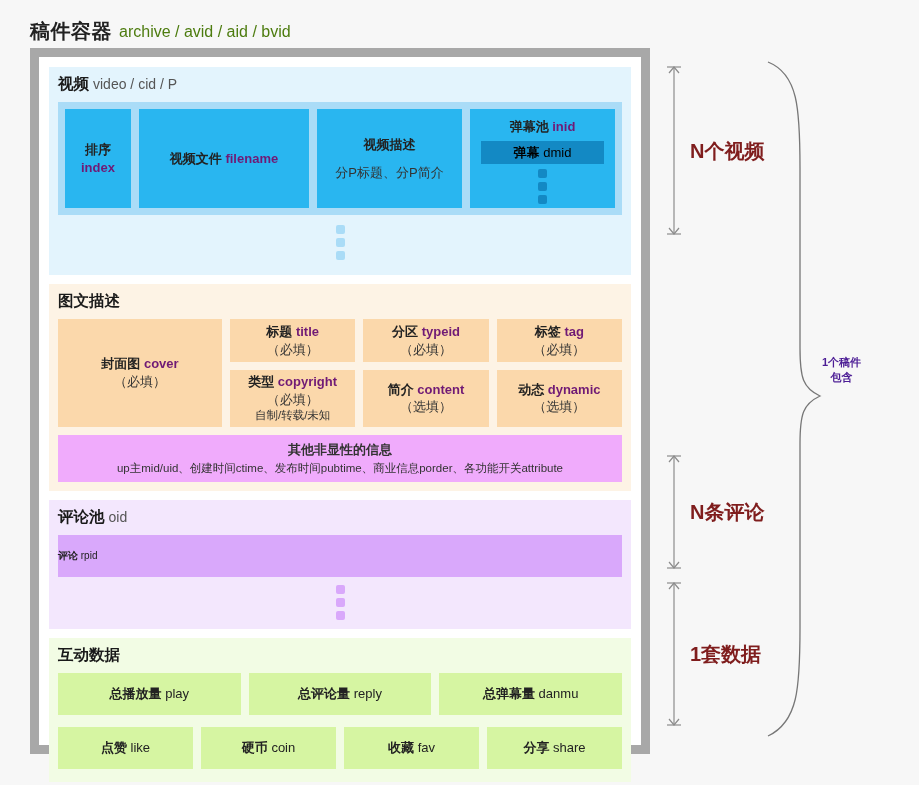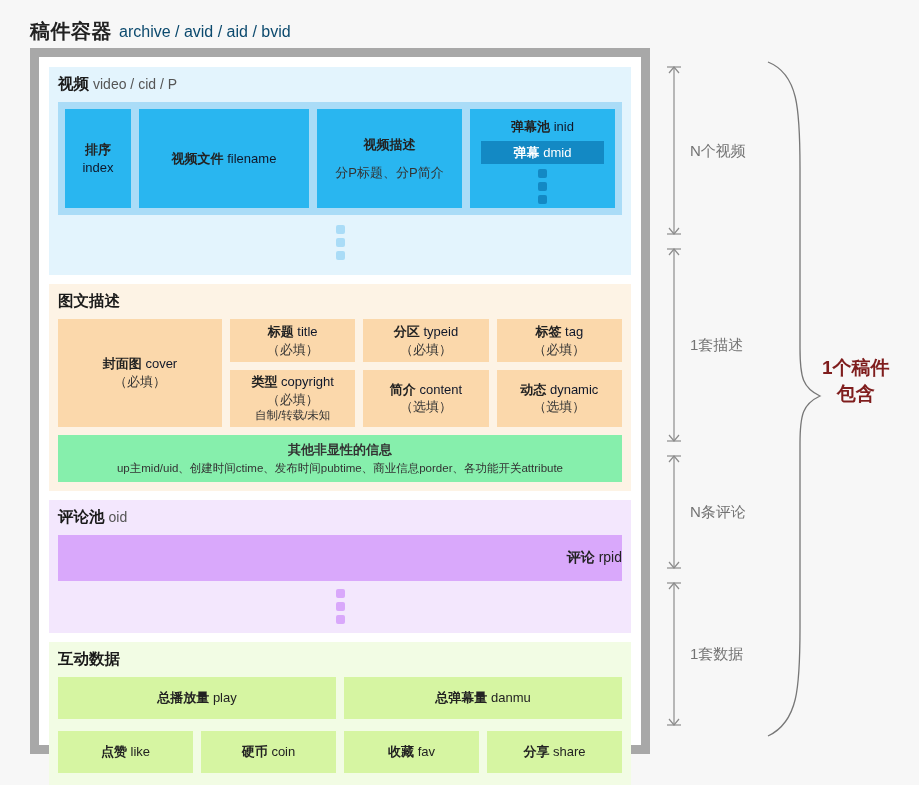--- a/index.html
+++ b/index.html
@@ -13,21 +13,21 @@
   }
 
   
   .page-title {
     position: absolute;
     left: 30px; top: 18px;
     display: flex; align-items: center; gap: 7px;
     white-space: nowrap;
   }
   .page-title .cn { font-size: 20px; font-weight: bold; color: #222; letter-spacing: .5px; }
-  .page-title .en { font-size: 16px; color: #0c4a6e; font-weight: normal; }
+  .page-title .en { font-size: 16px; color: #4d7c0f; font-weight: normal; }
 
   
   .container-frame {
     position: absolute;
     left: 30px; top: 48px;
     width: 620px; height: 706px;
     background: #a8a8a8;
     padding: 9px;
   }
   .container-inner {
@@ -45,65 +45,65 @@
 
   .row { display: flex; gap: 8px; }
   .box {
     display: flex; flex-direction: column;
     align-items: center; justify-content: center;
     text-align: center;
     font-size: 13px; line-height: 1.35;
     color: #222;
   }
   .box .l1 { font-weight: bold; }
-  .box .l1 .en { font-weight: normal; color: #0f172a; }
+  .box .l1 .en { font-weight: bold; color: #701a75; }
   .box .l2, .box .l3 { font-weight: normal; color: #333; }
 
   
   .dots { display: flex; flex-direction: column; align-items: center; gap: 4px; }
   .dots i { display: block; width: 9px; height: 9px; border-radius: 2px; }
 
   
   .sec-video { background: #e3f4fd; }
   .sec-video .inner-band { background: #aadcf7; padding: 7px; }
   .sec-video .box { background: #29b6f0; min-height: 82px; padding: 4px 6px; }
   .sec-video .dots i { background: #aadcf7; }
   .danmu-pool { position: relative; justify-content: flex-start !important; padding-top: 9px !important; }
   .danmu-inner {
-    background: #1389c4; color: #ffffff;
+    background: #1389c4; color: #000000;
     width: calc(100% - 10px);
     padding: 3px 2px; margin-top: 5px;
     font-weight: bold; font-size: 13px;
   }
   .danmu-inner .en { font-weight: normal; }
   .danmu-dots { margin-top: 5px; }
   .danmu-dots i { background: #1389c4 !important; }
   .video-trailing-dots { padding: 10px 0 6px 0; }
   .video-trailing-dots i { background: #b7e2f8; }
 
   
   .sec-desc { background: #fdf3e5; }
   .desc-grid { display: flex; gap: 8px; }
   .desc-grid .box { background: #fbd8ab; }
   .cover-box { width: 164px; min-height: 95px; }
   .desc-cols { flex: 1; display: flex; flex-direction: column; gap: 8px; }
   .desc-cols .row .box { flex: 1; min-height: 43px; padding: 3px 4px; }
   .other-info {
-    background: #86efac; margin-top: 8px;
+    background: #f0abfc; margin-top: 8px;
     padding: 6px 6px; text-align: center;
     font-size: 12.5px; line-height: 1.45;
   }
   .other-info .t { font-weight: bold; font-size: 13px; }
   .other-info .d { font-size: 11.5px; color: #333; }
 
   
   .sec-comment { background: #f3e7fd; }
   .comment-bar {
     background: #d9a8fb; padding: 14px 0;
-    text-align: right; font-size: 14px; font-weight: bold; color: #222;
+    text-align: left; font-size: 10px; font-weight: bold; color: #222;
   }
   .comment-bar .en { font-weight: normal; }
   .sec-comment .dots { padding-top: 8px; }
   .sec-comment .dots i { background: #d9a8fb; }
 
   
   .sec-inter { background: #f2fce4; }
   .sec-inter .row { margin-bottom: 12px; }
   .sec-inter .row:last-child { margin-bottom: 4px; }
   .sec-inter .box {
@@ -113,29 +113,29 @@
   .sec-inter .box .en { font-weight: normal; }
 
   
   .measures { position: absolute; left: 658px; top: 48px; width: 120px; height: 706px; }
   .measure { position: absolute; left: 0; width: 120px; }
   .measure .axis { position: absolute; left: 6px; top: 0; bottom: 0; width: 20px; }
   .measure .axis svg { display: block; }
   .measure .mlabel {
     position: absolute; left: 32px; top: 50%;
     transform: translateY(-50%);
-    font-size: 15px; font-weight: normal; color: #737373;
+    font-size: 20px; font-weight: bold; color: #7f1d1d;
     white-space: nowrap;
   }
 
   
   .brace { position: absolute; left: 748px; top: 48px; width: 80px; height: 706px; }
   .brace-label {
     position: absolute; left: 822px; top: 355px;
-    font-size: 19px; font-weight: bold; color: #7f1d1d;
+    font-size: 11px; font-weight: bold; color: #4c1d95;
     text-align: center; line-height: 1.35; white-space: nowrap;
   }
 </style>
 </head>
 <body>
 
 <div class="page-title">
   <span class="cn">稿件容器</span>
   <span class="en">archive / avid / aid / bvid</span>
 </div>
@@ -282,20 +282,26 @@
     </div>
 
     <div class="section sec-inter">
       <div class="sec-head">互动数据</div>
 
       <div class="row">
         <div class="box">
           <div>
             <span>总播放量</span>
             <span class="en">play</span>
+          </div>
+        </div>
+        <div class="box">
+          <div>
+            <span>总评论量</span>
+            <span class="en">reply</span>
           </div>
         </div>
         <div class="box">
           <div>
             <span>总弹幕量</span>
             <span class="en">danmu</span>
           </div>
         </div>
       </div>
 
@@ -338,32 +344,20 @@
         <line x1="10" y1="4" x2="10" y2="171" stroke="#8c8c8c" stroke-width="1.2"></line>
         <line x1="3" y1="4" x2="17" y2="4" stroke="#8c8c8c" stroke-width="1.2"></line>
         <line x1="3" y1="171" x2="17" y2="171" stroke="#8c8c8c" stroke-width="1.2"></line>
         <path d="M5,10 L10,4 L15,10" fill="none" stroke="#8c8c8c" stroke-width="1.2"></path>
         <path d="M5,165 L10,171 L15,165" fill="none" stroke="#8c8c8c" stroke-width="1.2"></path>
       </svg>
     </div>
     <div class="mlabel">N个视频</div>
   </div>
 
-  <div class="measure" style="top:197px; height:200px">
-    <div class="axis">
-      <svg width="20" height="200" viewBox="0 0 20 200">
-        <line x1="10" y1="4" x2="10" y2="196" stroke="#8c8c8c" stroke-width="1.2"></line>
-        <line x1="3" y1="4" x2="17" y2="4" stroke="#8c8c8c" stroke-width="1.2"></line>
-        <line x1="3" y1="196" x2="17" y2="196" stroke="#8c8c8c" stroke-width="1.2"></line>
-        <path d="M5,10 L10,4 L15,10" fill="none" stroke="#8c8c8c" stroke-width="1.2"></path>
-        <path d="M5,190 L10,196 L15,190" fill="none" stroke="#8c8c8c" stroke-width="1.2"></path>
-      </svg>
-    </div>
-    <div class="mlabel">1套描述</div>
-  </div>
 
   <div class="measure" style="top:404px; height:120px">
     <div class="axis">
       <svg width="20" height="120" viewBox="0 0 20 120">
         <line x1="10" y1="4" x2="10" y2="116" stroke="#8c8c8c" stroke-width="1.2"></line>
         <line x1="3" y1="4" x2="17" y2="4" stroke="#8c8c8c" stroke-width="1.2"></line>
         <line x1="3" y1="116" x2="17" y2="116" stroke="#8c8c8c" stroke-width="1.2"></line>
         <path d="M5,10 L10,4 L15,10" fill="none" stroke="#8c8c8c" stroke-width="1.2"></path>
         <path d="M5,110 L10,116 L15,110" fill="none" stroke="#8c8c8c" stroke-width="1.2"></path>
       </svg>

